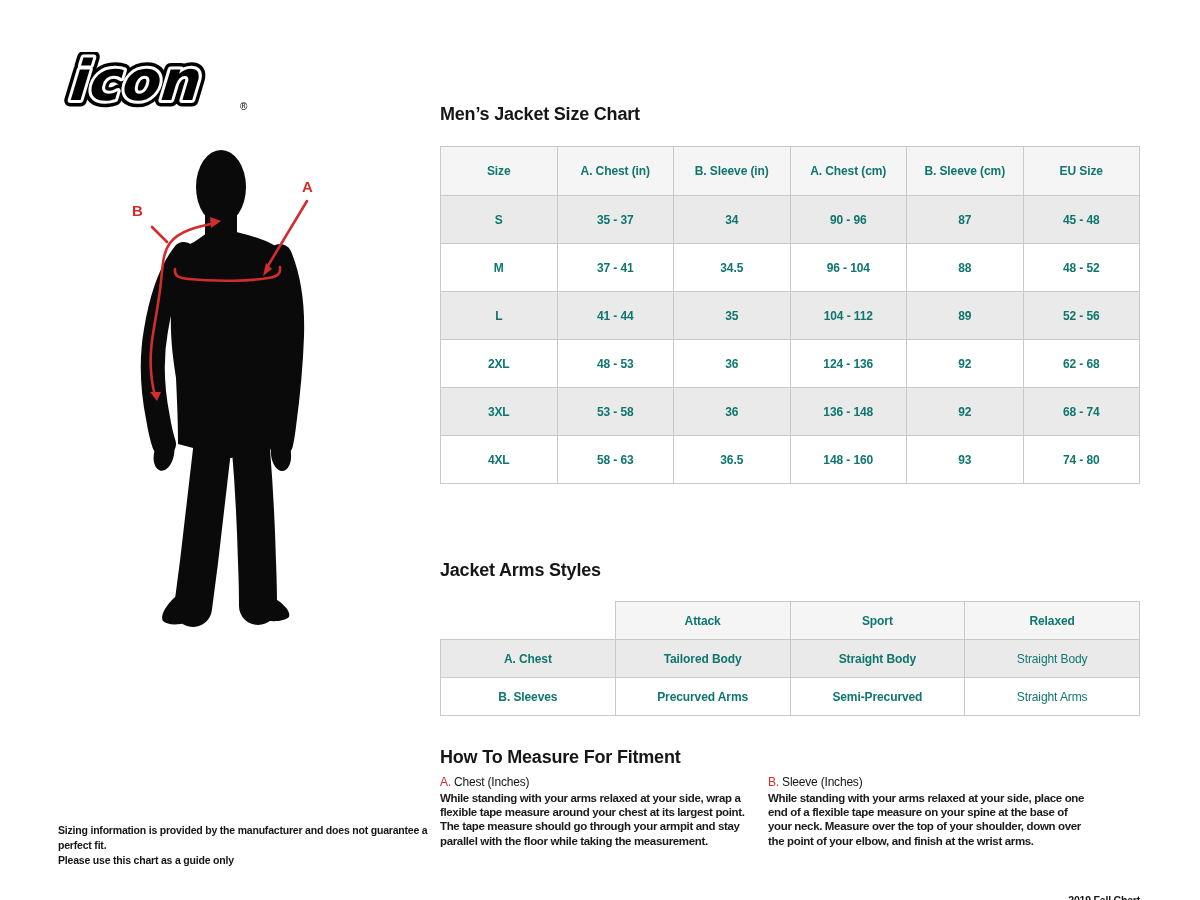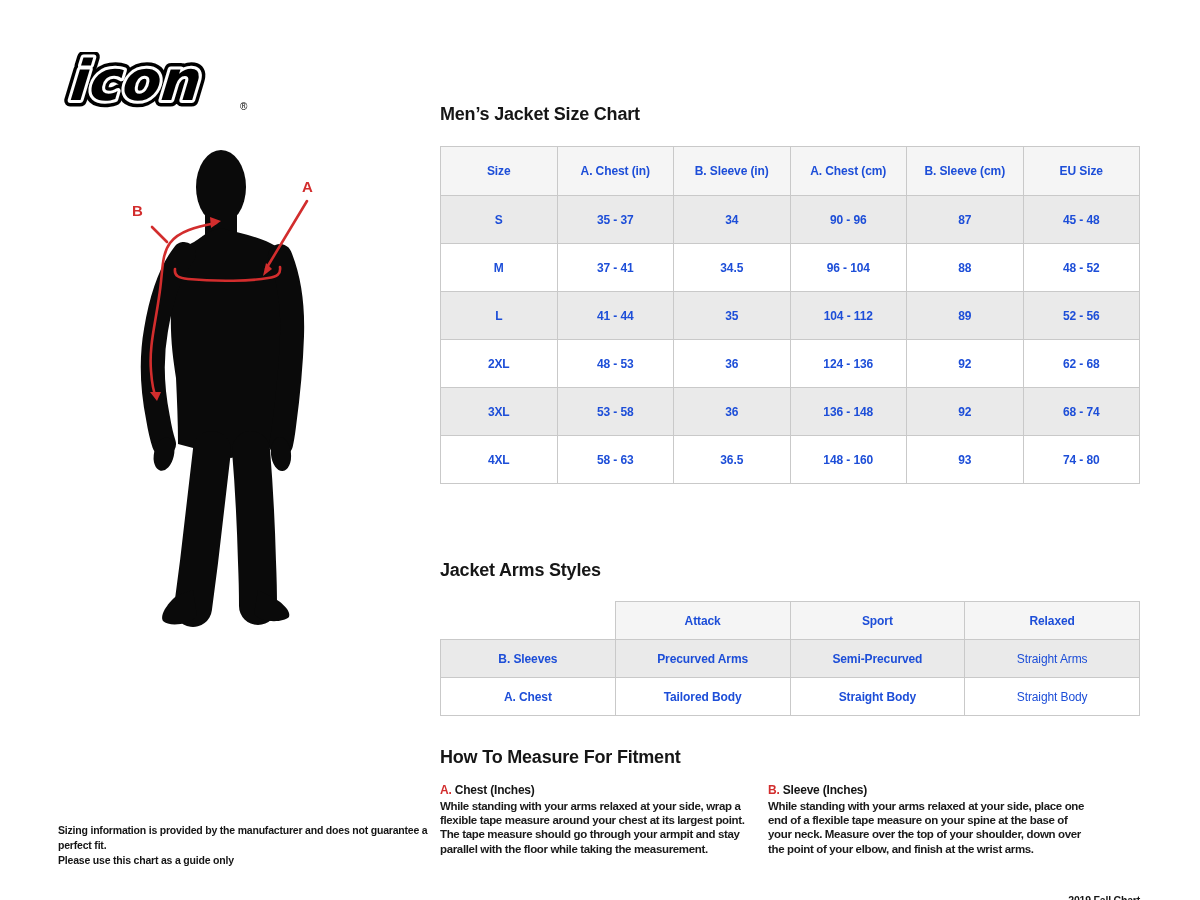--- a/index.html
+++ b/index.html
@@ -20,40 +20,40 @@
   
   .content { position:absolute; left:440px; top:0; width:700px; height:720px; }
   .sec-title { position:absolute; left:0; font-size:18px; font-weight:bold;
     letter-spacing:-0.2px; color:#161616; white-space:nowrap; }
   .t-sizechart { top:104px; }
   .t-styles   { top:560px; }
   .t-measure  { top:747px; }
 
   table { position:absolute; left:0; width:700px; border-collapse:collapse; table-layout:fixed; }
   th, td { border:1px solid #c9c9c9; text-align:center; vertical-align:middle;
-    font-size:12px; font-weight:bold; color:#1d4ed8; letter-spacing:-0.1px; }
+    font-size:12px; font-weight:bold; color:#0f766e; letter-spacing:-0.1px; }
 
   #size-table { top:146px; }
   #size-table th { height:49px; background:#f5f5f5; }
   #size-table td { height:48px; }
   #size-table tbody tr:nth-child(odd)  { background:#eaeaea; }
   #size-table tbody tr:nth-child(even) { background:#ffffff; }
 
   #styles-table { top:601px; }
   #styles-table th { height:38px; background:#f5f5f5; }
   #styles-table td { height:38px; }
   #styles-table thead th:first-child { background:#ffffff; border:none; }
   #styles-table tbody tr:first-child { background:#eaeaea; }
   #styles-table tbody tr:last-child  { background:#ffffff; }
   #styles-table tbody td:last-child  { font-weight:normal; }
 
   .measure-col { position:absolute; top:775px; width:325px; }
   .measure-col.col-a { left:0; }
   .measure-col.col-b { left:328px; }
-  .measure-label { font-size:12px; font-weight:bold; letter-spacing:-0.2px; margin-bottom:2px;margin-top:8px; }
+  .measure-label { font-size:12px; font-weight:normal; letter-spacing:-0.2px; margin-bottom:2px; }
   .measure-label .letter { color:#d22d2d; }
   .measure-col p { font-size:11.5px; font-weight:bold; line-height:14.2px;
     letter-spacing:-0.35px; color:#1a1a1a; }
 
   .disclaimer { position:absolute; left:58px; top:816px; width:380px;
     font-size:10.5px; font-weight:bold; line-height:15px; letter-spacing:-0.2px;margin-top:7px; }
   .edition { position:absolute; left:940px; top:894px; width:200px; text-align:right;
     font-size:10.5px; font-weight:bold; letter-spacing:-0.2px; }
 </style>
 </head>
@@ -183,30 +183,30 @@
       <thead>
           <tr>
             <th></th>
             <th>Attack</th>
             <th>Sport</th>
             <th>Relaxed</th>
           </tr>
         </thead>
       <tbody>
           <tr>
+            <td>A. Chest</td>
+            <td>Tailored Body</td>
+            <td>Straight Body</td>
+            <td>Straight Body</td>
+          </tr>
+          <tr>
             <td>B. Sleeves</td>
             <td>Precurved Arms</td>
             <td>Semi-Precurved</td>
             <td>Straight Arms</td>
-          </tr>
-          <tr>
-            <td>A. Chest</td>
-            <td>Tailored Body</td>
-            <td>Straight Body</td>
-            <td>Straight Body</td>
           </tr>
         </tbody>
     </table>
 
     <div class="sec-title t-measure">How To Measure For Fitment</div>
 
     <div class="measure-col col-a">
       <div class="measure-label">
         <span class="letter">A.</span>
         <span>Chest (Inches)</span>

